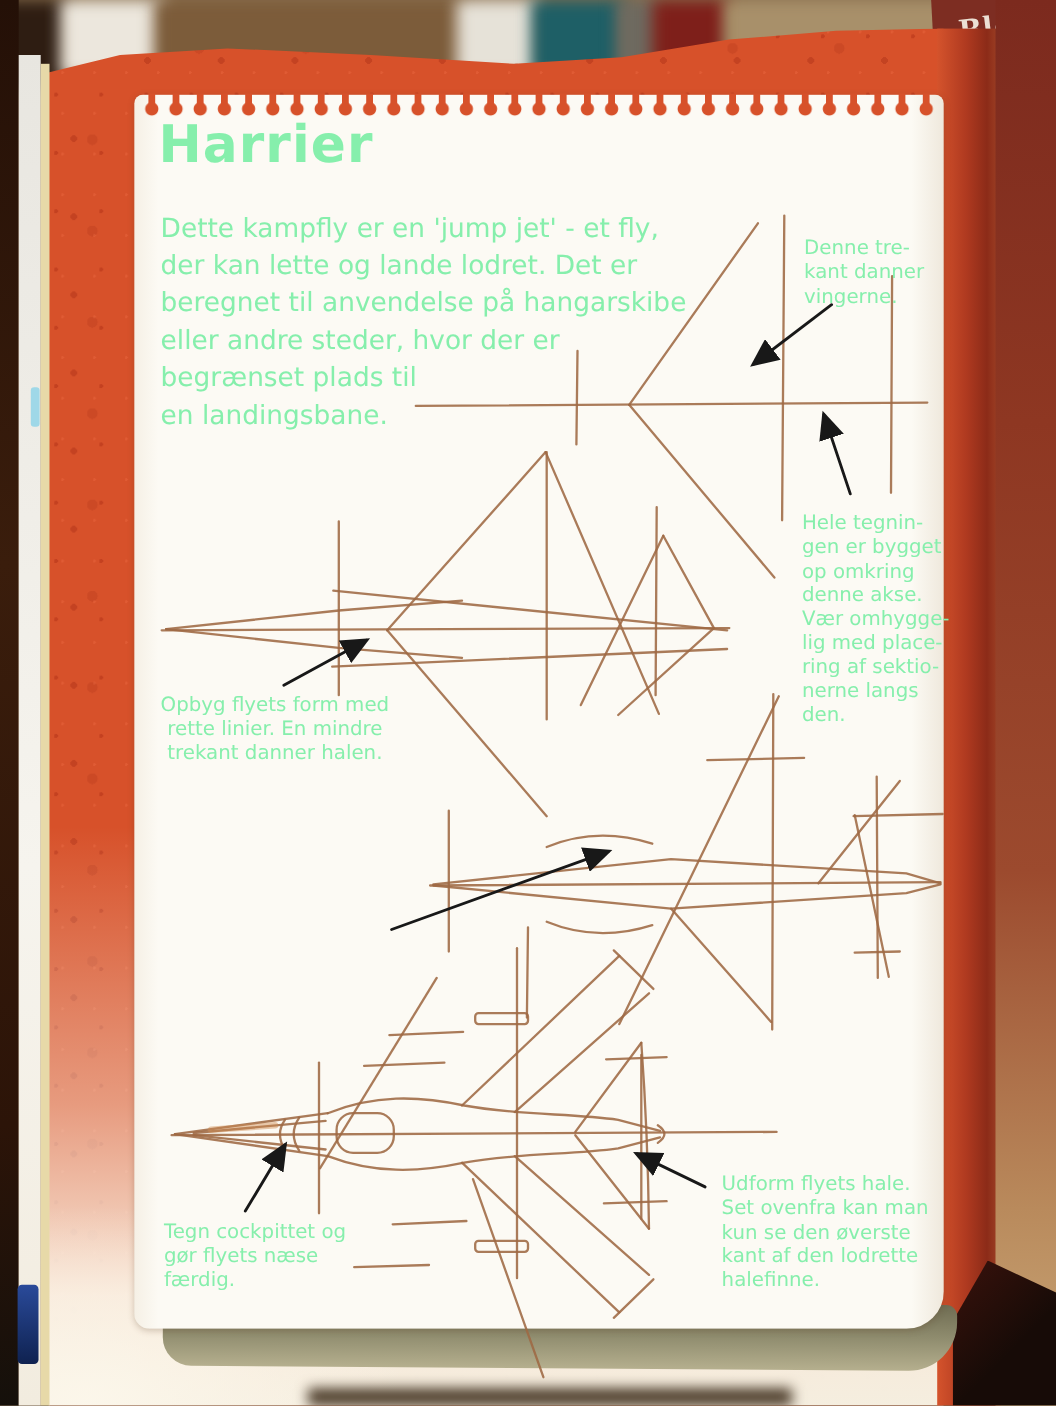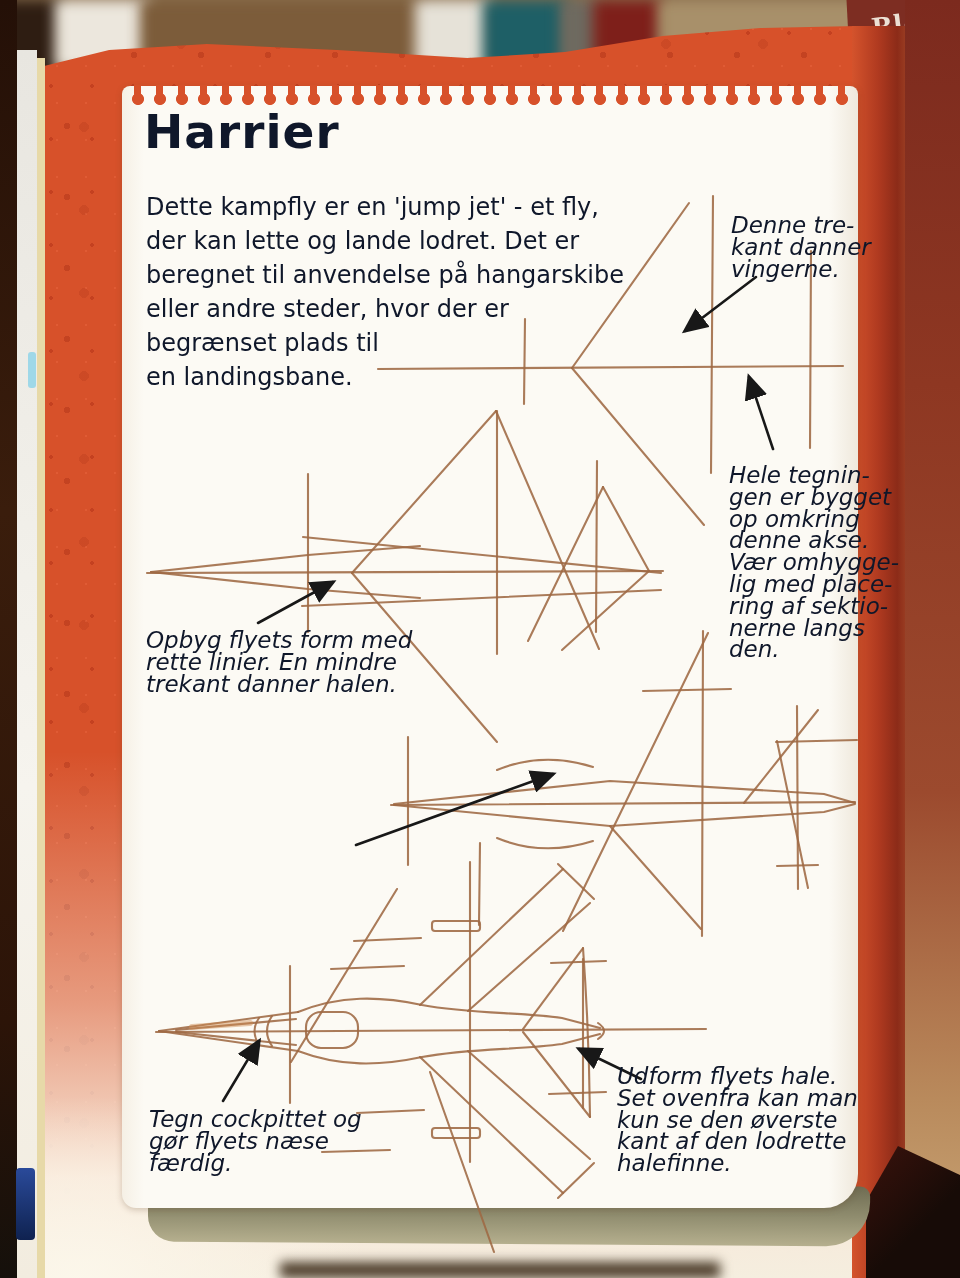--- a/index.html
+++ b/index.html
@@ -82,30 +82,30 @@
     background-repeat:repeat-x, repeat-x;
   }
 
   
   svg.sketch{left:0;top:0;}
   .pline{stroke:#9e6943;stroke-width:2.1;fill:none;stroke-linecap:round;opacity:.88;}
   .pshade{stroke:#cf8a4e;stroke-width:6;fill:none;stroke-linecap:round;opacity:.45;}
   .arrow{stroke:#181818;stroke-width:2.6;fill:none;stroke-linecap:round;}
 
   
-  .txt{color:#0f172a;white-space:pre-line;}
+  .txt{color:#86efac;white-space:pre-line;}
   .title{left:144px;top:104px;font-size:47px;font-weight:700;letter-spacing:1px;}
   .intro{left:146px;top:190px;font-size:24px;line-height:34px;}
-  .note{font-size:23px;line-height:21.8px;font-style:italic;}
+  .note{font-size:18px;line-height:21.8px;}
   .n-wings{left:731px;top:215px;}
   .n-axis{left:729px;top:465px;}
-  .n-build{left:146px;top:630px;}
+  .n-build{left:146px;top:630px;text-align:center;}
   .n-intake{left:146px;top:818px;}
   .n-cockpit{left:149px;top:1109px;}
-  .n-tail{left:617px;top:1066px;}
+  .n-tail{left:656px;top:1066px;}
 </style>
 </head>
 <body>
 
 <div id="scene">
 
   <div class="bg-top">
     <div class="blob b1"></div>
     <div class="blob b2"></div>
     <div class="blob b3"></div>

